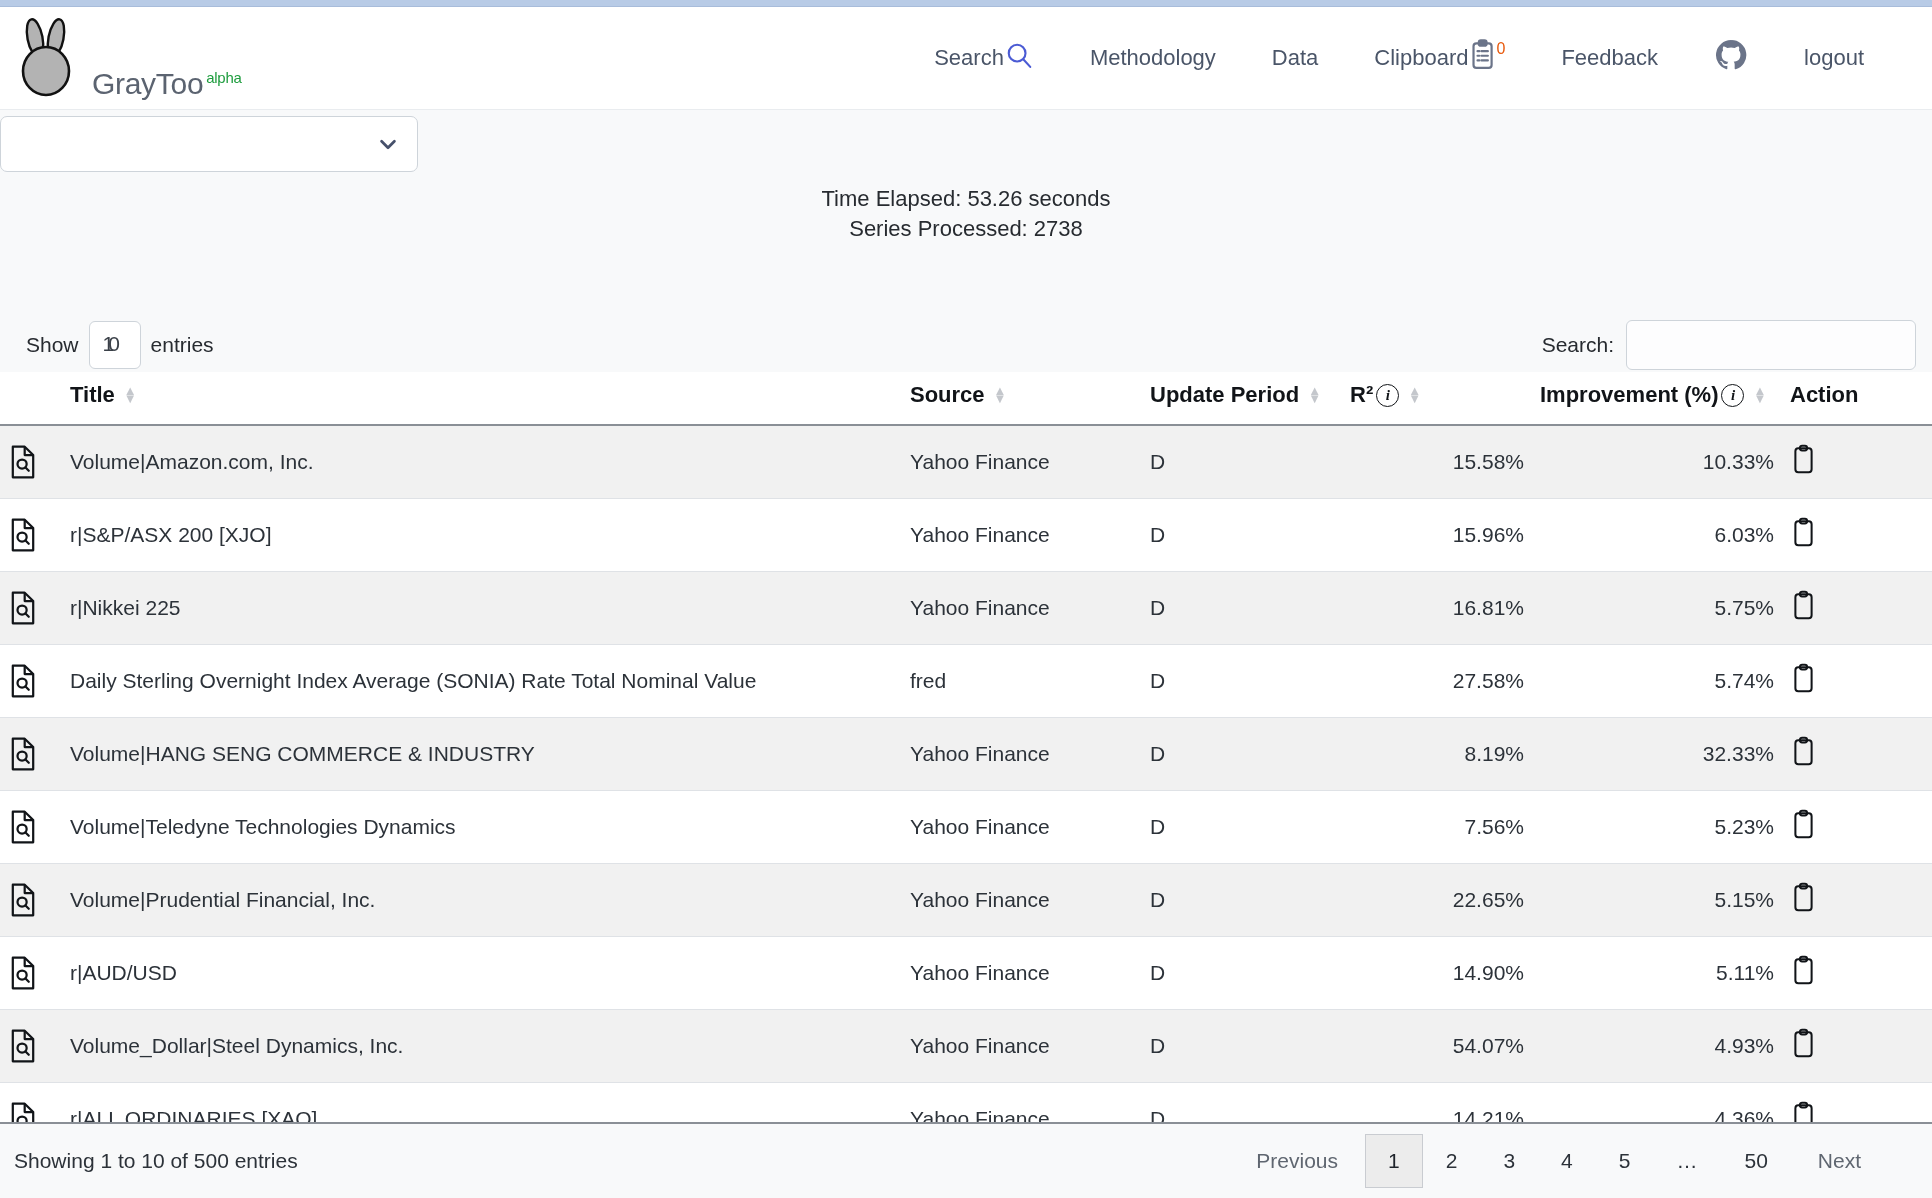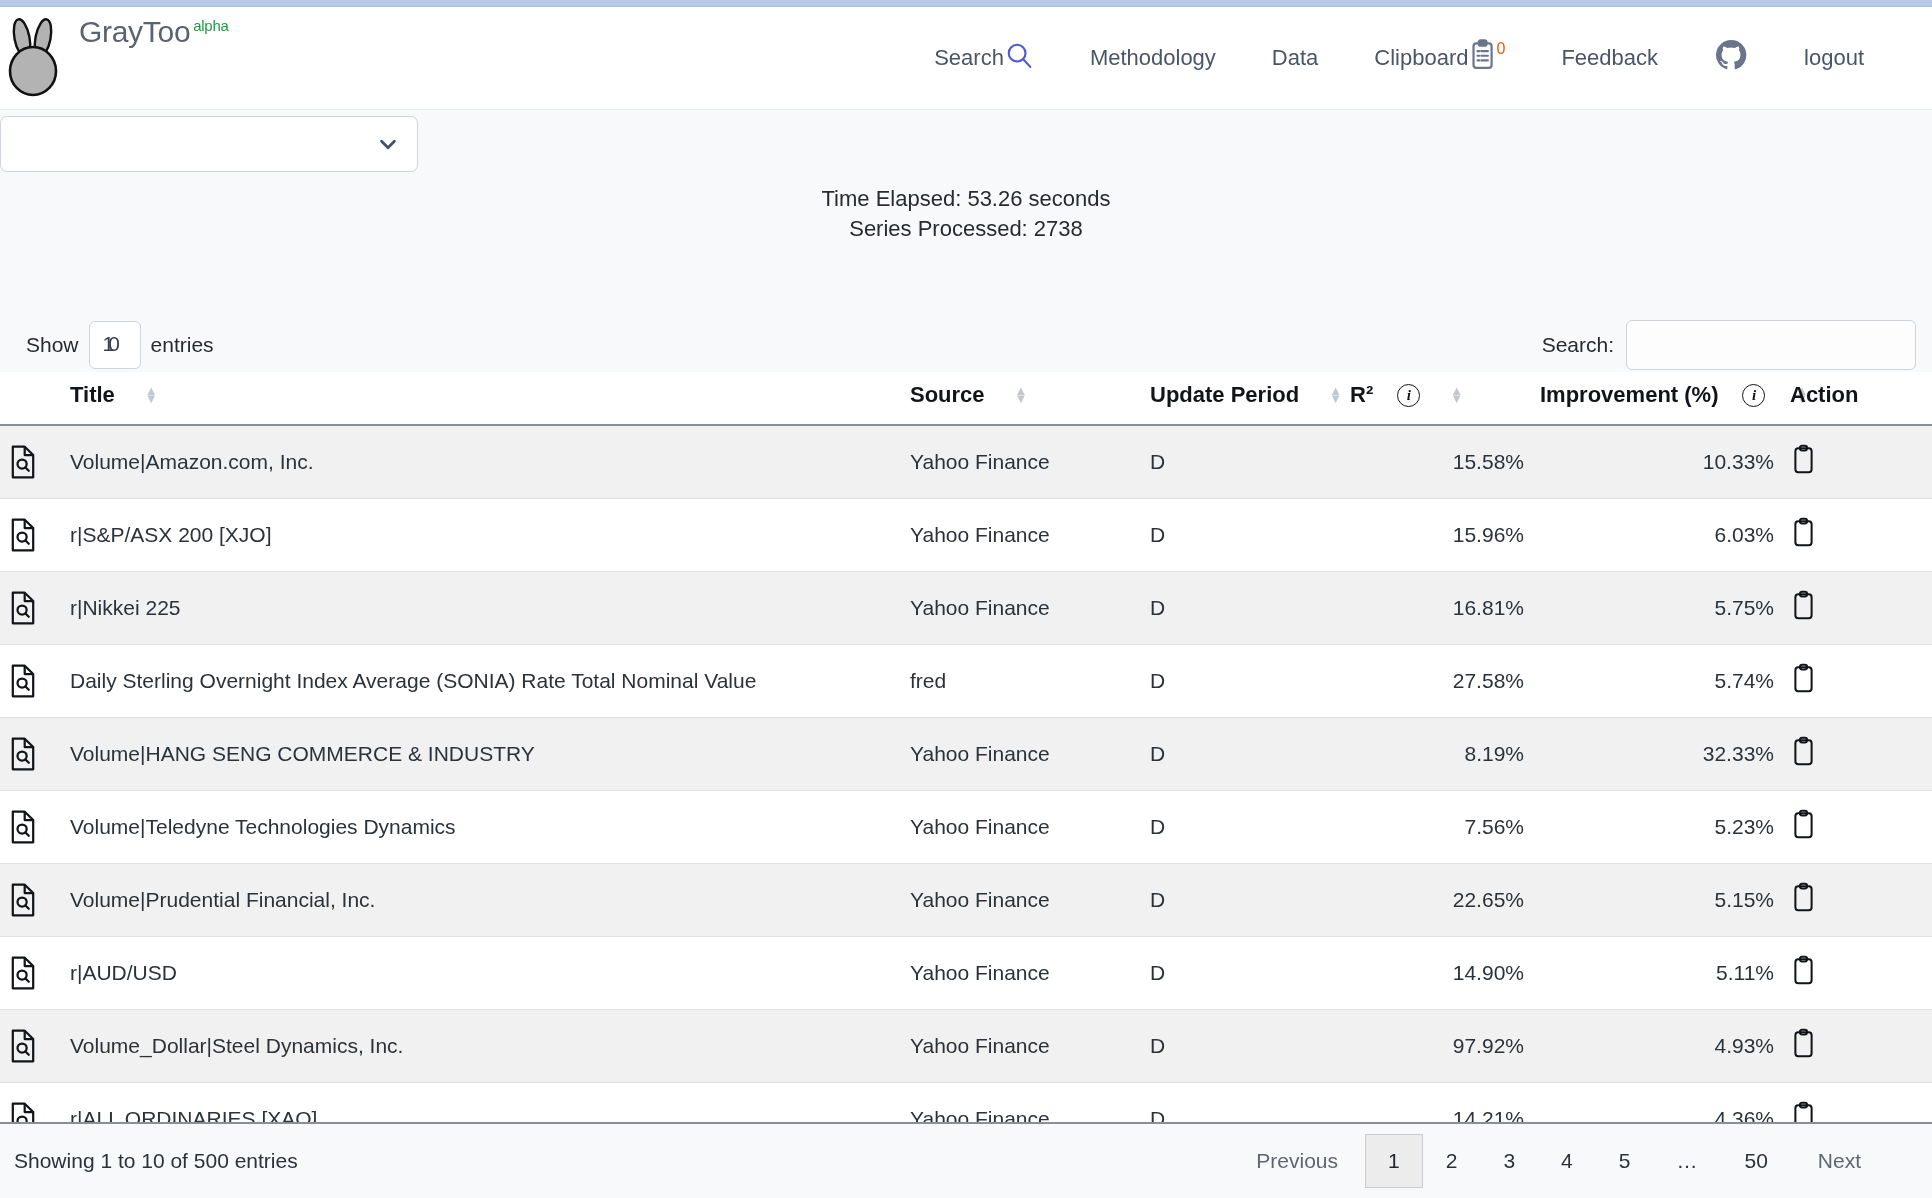--- a/index.html
+++ b/index.html
@@ -78,23 +78,23 @@
     position: absolute;
     top: 7px; left: 0;
     width: 1932px; height: 103px;
     background: #ffffff;
     border-bottom: 1px solid #e9ecef;
     display: flex;
     align-items: center;
     z-index: 50;
   }
   .brand {
-    display: flex; align-items: flex-start;
+    display: flex; align-items: flex-end;
     gap: 14px;
-    padding-left: 3px;
+    padding-left: 16px;
   }
   .brand-name {
     font-size: 30px;
     color: #5b6370;
     font-weight: 400;
     letter-spacing: -0.3px;
   }
   .brand-alpha {
     font-size: 15px;
     color: #1f9d3f;
@@ -212,21 +212,21 @@
     text-align: left;
     padding: 10px 8px 16px 8px;
     border-bottom: 2px solid #8a8f96;
     background: #ffffff;
     vertical-align: bottom;
     white-space: nowrap;
   }
   .th-inner {
     display: flex;
     align-items: center;
-    gap: 24px;
+    gap: 3px;
   }
   .sort-arrows {
     display: inline-flex;
     flex-direction: column;
     line-height: 0.62;
     color: #c4c7cc;
     font-size: 13px;
     margin-left: 6px;
   }
   .info-i {
@@ -630,21 +630,21 @@
         <tr class="odd">
           <td class="icon-cell"><span><svg class="file-search-icon" width="30" height="34" viewBox="0 0 22 26" fill="none" stroke="#111418" stroke-width="1.7">
   <path d="M3.2 1.3h9.1l6.5 6.4v17h-15.6z" stroke-linejoin="round"></path>
   <path d="M12.3 1.3v6.4h6.5" stroke-linejoin="round"></path>
   <circle cx="10.3" cy="14.6" r="3.5"></circle>
   <line x1="12.9" y1="17.2" x2="15.4" y2="19.7" stroke-linecap="round"></line>
 </svg></span></td>
           <td>Volume_Dollar|Steel Dynamics, Inc.</td>
           <td>Yahoo Finance</td>
           <td>D</td>
-          <td class="cell-right">97.92%</td>
+          <td class="cell-right">54.07%</td>
           <td class="cell-right">4.93%</td>
           <td><button class="clip-btn">
               <span><svg width="27" height="31" viewBox="0 0 22 26" fill="none" stroke="#111418" stroke-width="1.7">
   <rect x="4.2" y="3.6" width="13.6" height="20" rx="2.4"></rect>
   <rect x="8" y="1.4" width="6" height="4" rx="1.8"></rect>
 </svg></span>
             </button></td>
         </tr>
         <tr class="even">
           <td class="icon-cell"><span><svg class="file-search-icon" width="30" height="34" viewBox="0 0 22 26" fill="none" stroke="#111418" stroke-width="1.7">

